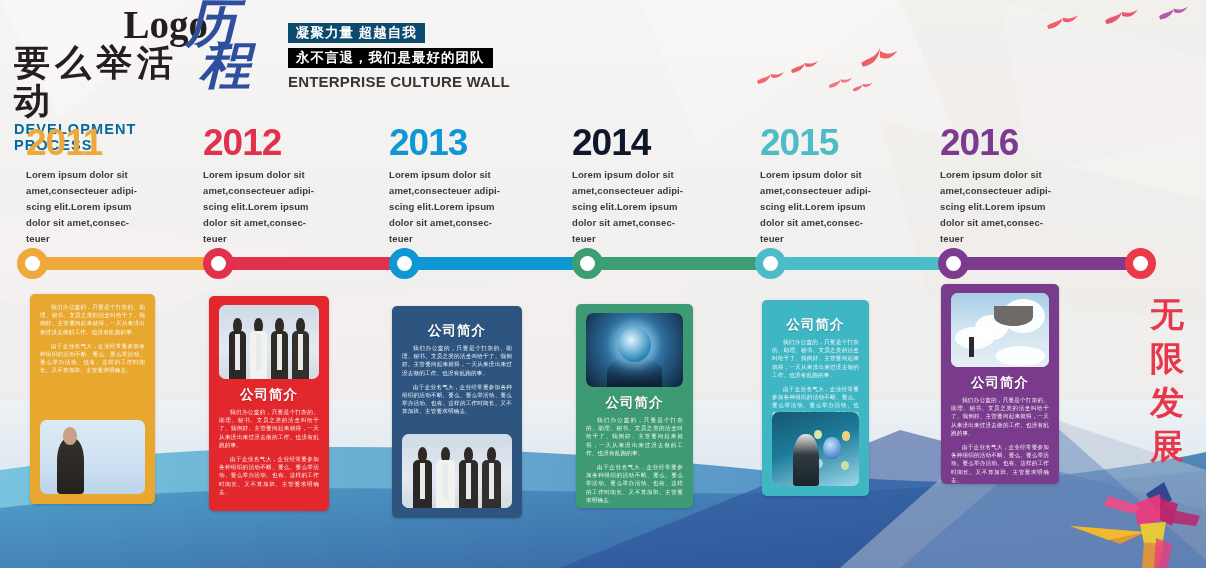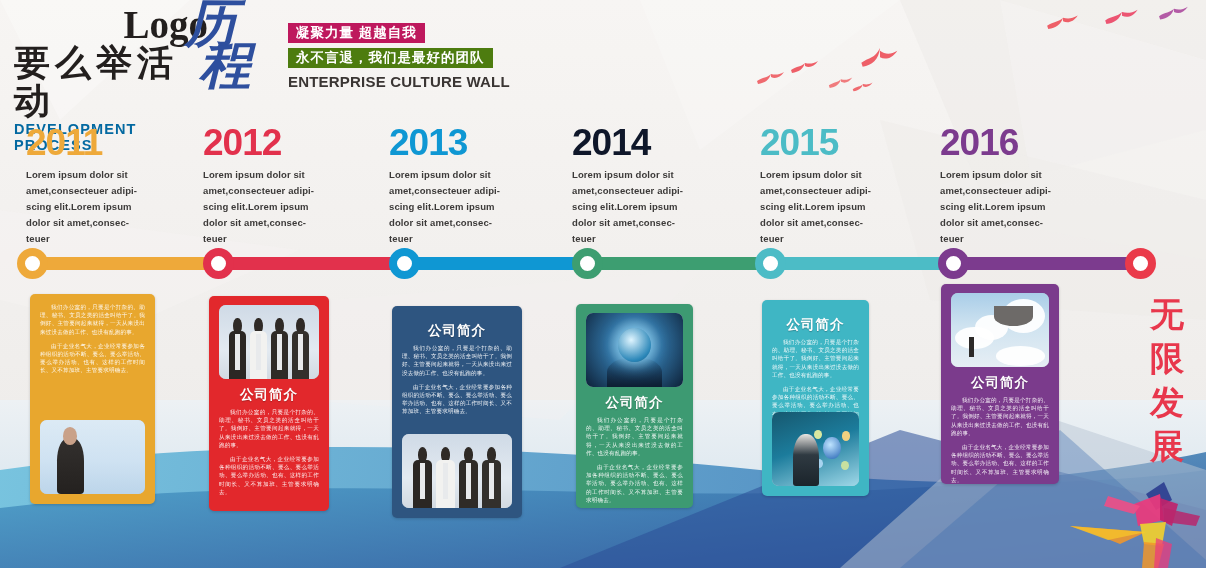--- a/index.html
+++ b/index.html
@@ -41,22 +41,22 @@
   }
   .brush span { display:block; }
   .brush .b2 { margin-left:14px; margin-top:-10px; }
 
   .slogans { position:absolute; left:288px; top:23px; width:210px; }
   .slogan-bar {
     display:inline-block; color:#fff; font-weight:700;
     font-size:13.5px; letter-spacing:1px;
     padding:2px 8px 3px; line-height:15px; white-space:nowrap;
   }
-  .slogan-a { background:#be185d; }
-  .slogan-b { background:#4d7c0f; margin-top:5px; }
+  .slogan-a { background:#0c4a6e; }
+  .slogan-b { background:#000000; margin-top:5px; }
   .slogan-en {
     margin-top:5px; font-weight:700; font-size:15px;
     color:#3a3533; letter-spacing:0.2px; white-space:nowrap;
   }
 
   
   .years { position:absolute; left:0; top:124px; width:1058px; height:100px; z-index:5; }
   .year-col { position:absolute; top:0; width:178px; }
   .year-num {
     font-weight:700; font-size:37px; line-height:38px; letter-spacing:-1px;

